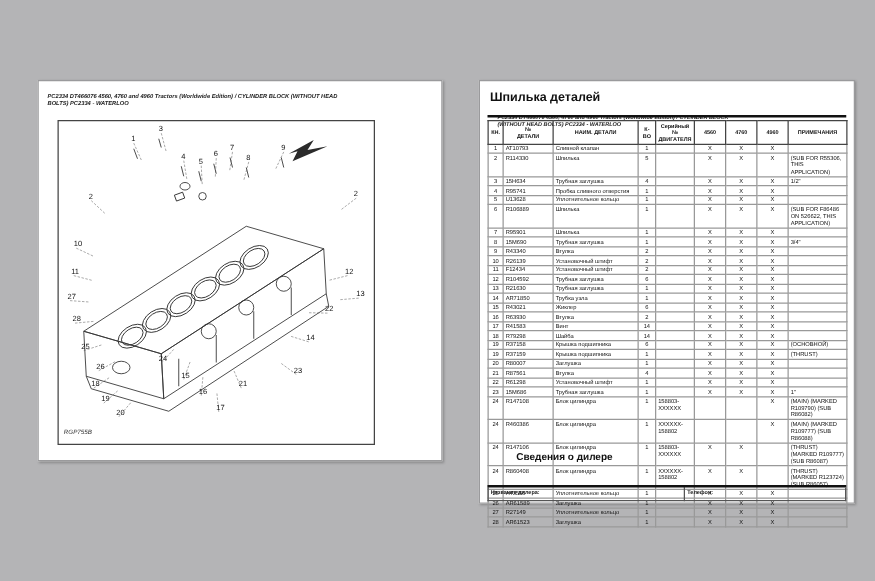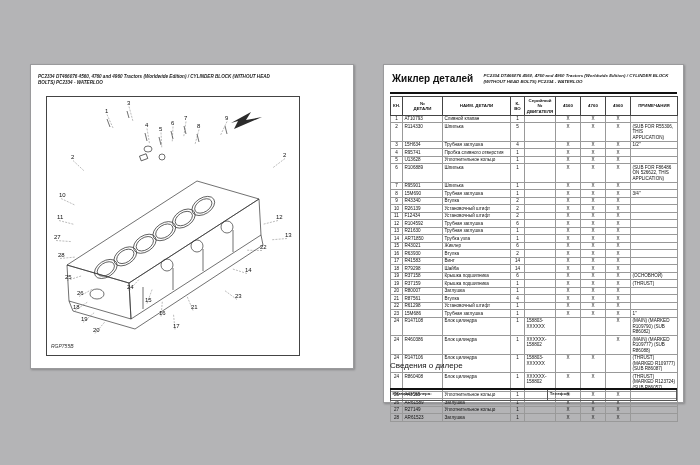--- a/index.html
+++ b/index.html
@@ -49,21 +49,21 @@
     padding:1px;text-align:center;vertical-align:middle;white-space:pre-line;
   }
   table.parts td{
     border:1px solid #999;padding:0.5px 1.5px;vertical-align:top;
     overflow-wrap:break-word;word-wrap:break-word;
   }
   td.c{text-align:center;}
   table.parts tr{height:7px;}
 
   #dealer-section{position:absolute;left:6px;right:6px;top:296px;}
-  #dealer-title{font-size:8px;font-weight:normal;color:#111;margin-bottom:18px;}
+  #dealer-title{font-size:8px;font-weight:bold;color:#111;margin-bottom:18px;padding-left:23px;}
   #dealer-table{width:100%;border-collapse:collapse;border-top:2px solid #111;}
   #dealer-table td{
     border:1px solid #555;height:9px;vertical-align:top;
     font-size:4.4px;font-weight:bold;color:#222;padding:0.5px 1.5px;
   }
   #dealer-cell-name{width:55%;}
 
   
   .lead{stroke:#555;stroke-width:0.4;fill:none;}
   .part{stroke:#333;stroke-width:0.7;fill:none;}
@@ -178,21 +178,21 @@
           <text x="238" y="140" class="callout">13</text>
           <text x="229" y="122" class="callout">12</text>
         </g>
     </svg>
     <div id="figure-code">RGP755B</div>
   </div>
 </div>
 
 <div class="page" id="right-page">
   <div class="title-row">
-    <span id="parts-title">Жиклер деталей</span>
+    <span id="parts-title">Шпилька деталей</span>
     <span id="parts-header-text">PC2334 DT466076 4560, 4760 and 4960 Tractors (Worldwide Edition) / CYLINDER BLOCK (WITHOUT HEAD BOLTS) PC2334 - WATERLOO</span>
   </div>
   <div id="title-rule"></div>
 
   <table class="parts">
     <colgroup>
       <col style="width:12px">
         <col style="width:40px">
         <col style="width:68px">
       <col style="width:14px">

